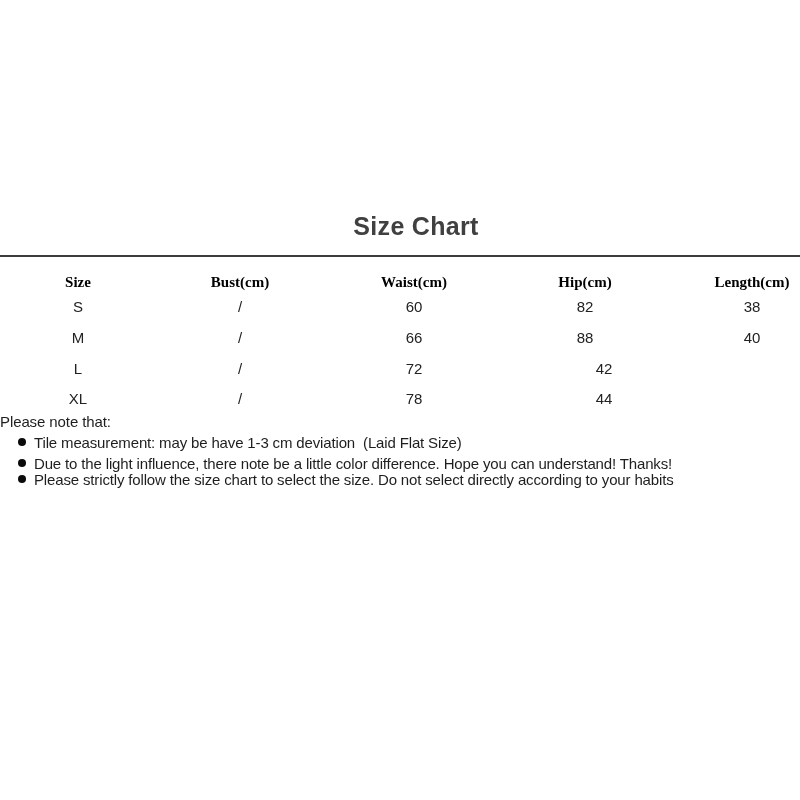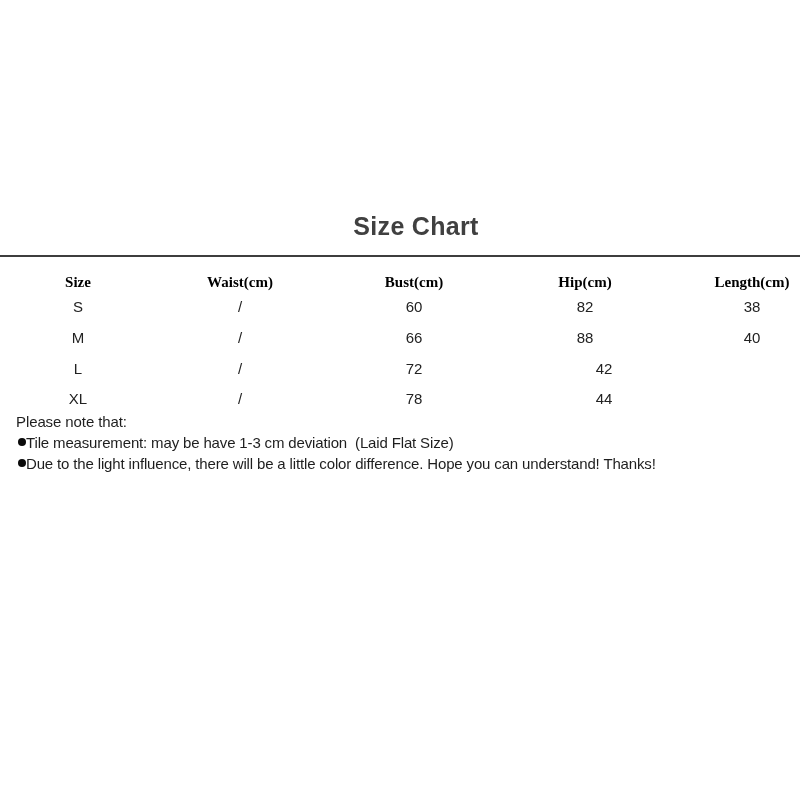--- a/index.html
+++ b/index.html
@@ -55,30 +55,31 @@
   }
   .row-header { top: 272px; font-family: Liberation Serif, serif; }
   .row-0 { top: 296px; }
   .row-1 { top: 327px; }
   .row-2 { top: 358px; }
   .row-3 { top: 388px; }
 
   
   .notes-intro {
     position: absolute;
-    left: 16px; top: 413px;
+    left: 0; top: 413px;
     font-size: 15px;
     letter-spacing: -0.1px;
   }
   .bullet-row {
     position: absolute;
     left: 18px;
     height: 16px;
     display: flex;
     align-items: center;
+    gap: 8px;
   }
   .bullet-0 { top: 434px; }
   .bullet-1 { top: 455px; }
   .bullet-2 { top: 471px; }
   .dot {
     width: 8px; height: 8px;
     border-radius: 50%;
     background: #0a0a0a;
     flex: none;
   }
@@ -93,22 +94,22 @@
 <body>
 
 <div class="page">
 
   <div class="title">Size Chart</div>
 
   <div class="rule"></div>
 
   <div class="t-row header row-header">
     <div class="t-cell">Size</div>
+    <div class="t-cell">Bust(cm)</div>
     <div class="t-cell">Waist(cm)</div>
-    <div class="t-cell">Bust(cm)</div>
     <div class="t-cell">Hip(cm)</div>
     <div class="t-cell last">Length(cm)</div>
   </div>
 
   <div class="t-row row-0">
     <div class="t-cell">S</div>
     <div class="t-cell">/</div>
     <div class="t-cell">60</div>
     <div class="t-cell">82</div>
     <div class="t-cell last">38</div>
@@ -138,17 +139,21 @@
 
   <div class="notes-intro">Please note that:</div>
 
   <div class="bullet-row bullet-0">
     <span class="dot"></span>
     <span class="note-text">Tile measurement: may be have 1-3 cm deviation  (Laid Flat Size)</span>
   </div>
 
   <div class="bullet-row bullet-1">
     <span class="dot"></span>
-    <span class="note-text">Due to the light influence, there will be a little color difference. Hope you can understand! Thanks!</span>
+    <span class="note-text">Due to the light influence, there note be a little color difference. Hope you can understand! Thanks!</span>
   </div>
 
+  <div class="bullet-row bullet-2">
+    <span class="dot"></span>
+    <span class="note-text">Please strictly follow the size chart to select the size. Do not select directly according to your habits</span>
+  </div>
 
 </div>
 
 </body></html>

